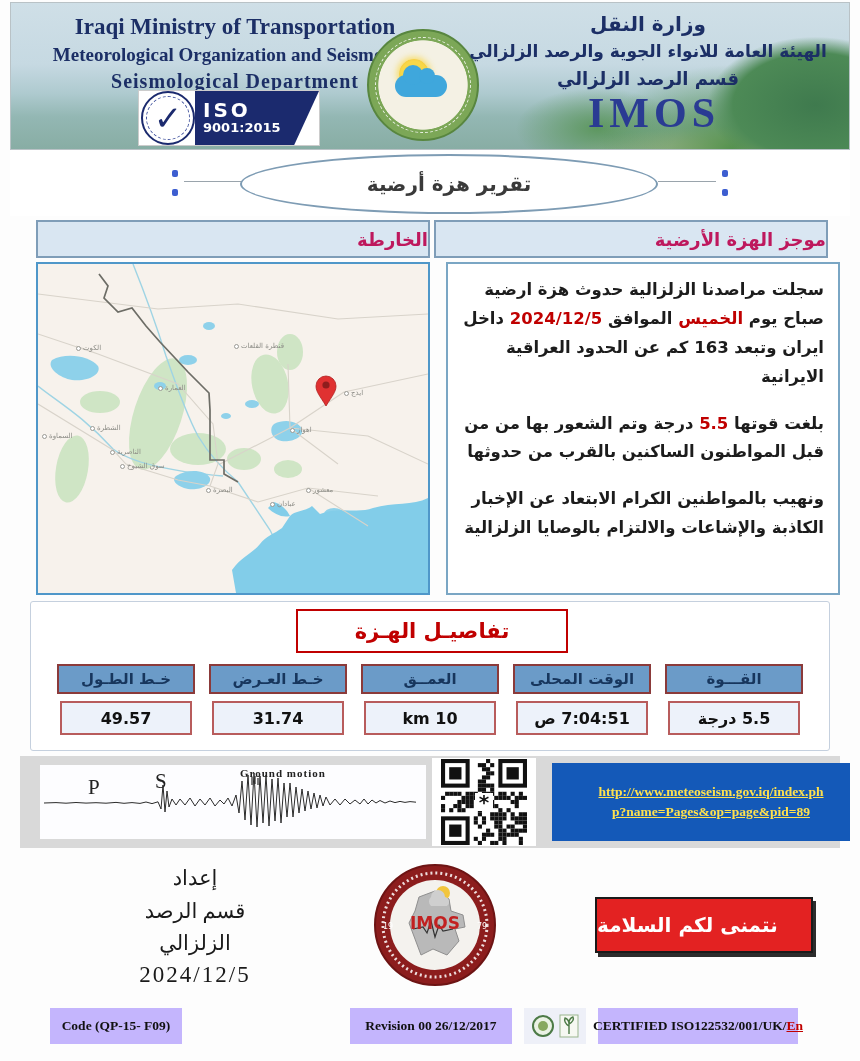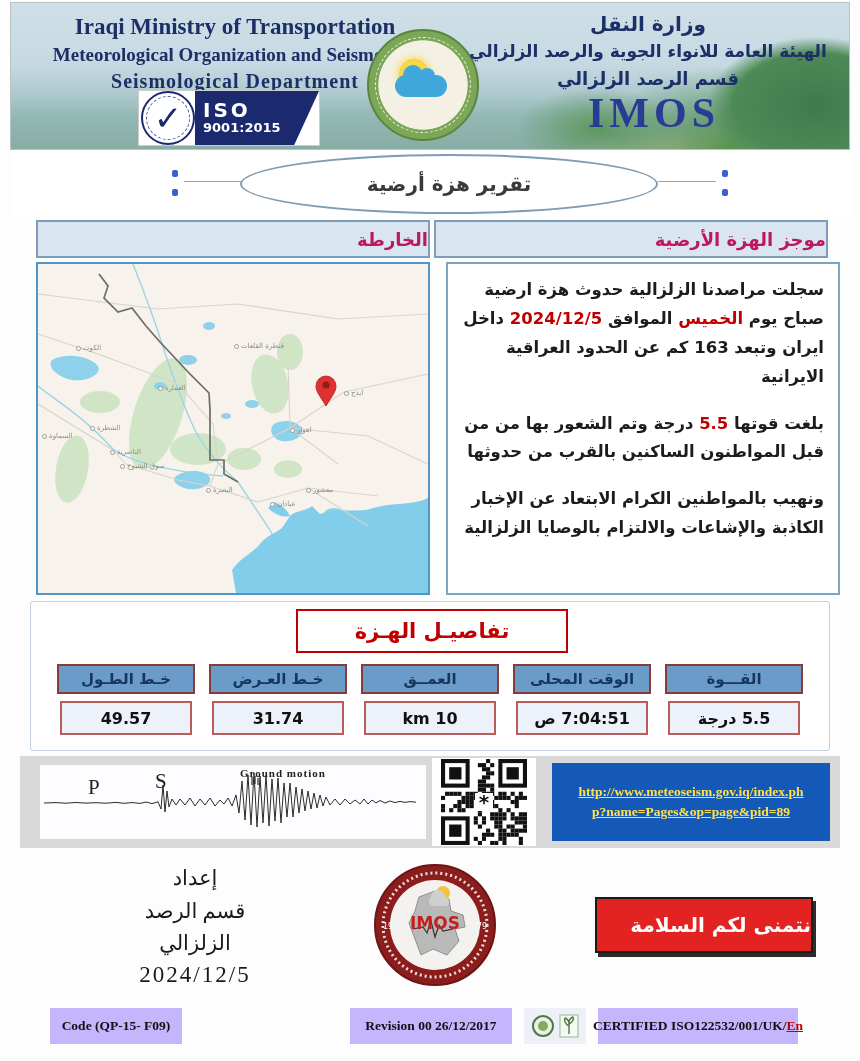--- a/index.html
+++ b/index.html
@@ -81,31 +81,31 @@
   #seismo{position:absolute;left:20px;top:9px;width:386px;height:74px;background:#fdfdff;}
   #seismo .plabel{position:absolute;left:48px;top:10px;font-family:"Liberation Serif",serif;font-size:21px;color:#222;}
   #seismo .slabel{position:absolute;left:115px;top:4px;font-family:"Liberation Serif",serif;font-size:21px;color:#222;}
   #seismo .gm{position:absolute;left:200px;top:2px;font-family:"Liberation Serif",serif;font-weight:bold;
     font-size:11px;letter-spacing:1px;color:#222;}
   #qrwrap{position:absolute;left:412px;top:2px;width:104px;height:88px;background:#fff;
     display:flex;align-items:center;justify-content:center;}
   #qrwrap .qr-center{position:absolute;font-size:20px;font-weight:bold;color:#111;background:#fff;
     width:18px;height:18px;line-height:18px;text-align:center;}
   #linkbox{position:absolute;left:532px;top:7px;width:278px;height:78px;background:#1459b8;
-    display:flex;flex-direction:column;align-items:center;justify-content:center;cursor:pointer;}
+    display:flex;flex-direction:column;align-items:center;justify-content:center;cursor:pointer;padding-left:20px;}
   #linkbox span{color:#ffe14d;font-family:"Liberation Serif",serif;font-weight:bold;font-size:13.5px;
     text-decoration:underline;line-height:1.5;}
   
   #prepared{position:absolute;left:60px;top:862px;width:270px;text-align:center;
     font-family:"Liberation Serif",serif;color:#1a1a1a;direction:rtl;}
   #prepared .pl{font-size:21px;letter-spacing:7px;line-height:1.55;}
   #prepared .pd{font-size:23px;letter-spacing:2px;direction:ltr;margin-top:2px;}
   #seal{position:absolute;left:373px;top:863px;width:124px;height:124px;}
   #wishbox{position:absolute;left:595px;top:897px;width:214px;height:52px;background:#e32222;
-    border:2px solid #1a1a1a;box-shadow:3px 4px 0 #2c2c2c;display:flex;align-items:center;justify-content:flex-end;}
+    border:2px solid #1a1a1a;box-shadow:3px 4px 0 #2c2c2c;display:flex;align-items:center;justify-content:flex-start;}
   #wishbox span{color:#fff;font-size:20px;font-weight:bold;direction:rtl;}
   
   .bbox{position:absolute;top:1008px;height:36px;background:#c4b5fd;display:flex;align-items:center;
     justify-content:center;font-family:"Liberation Serif",serif;font-weight:bold;font-size:13.5px;color:#111;
     white-space:pre;}
   #b-code{left:50px;width:132px;}
   #b-issue{left:190px;width:148px;}
   #b-rev{left:350px;width:162px;}
   #b-logos{left:524px;width:62px;background:#eef0f8;gap:4px;}
   #b-cert{left:598px;width:200px;}

